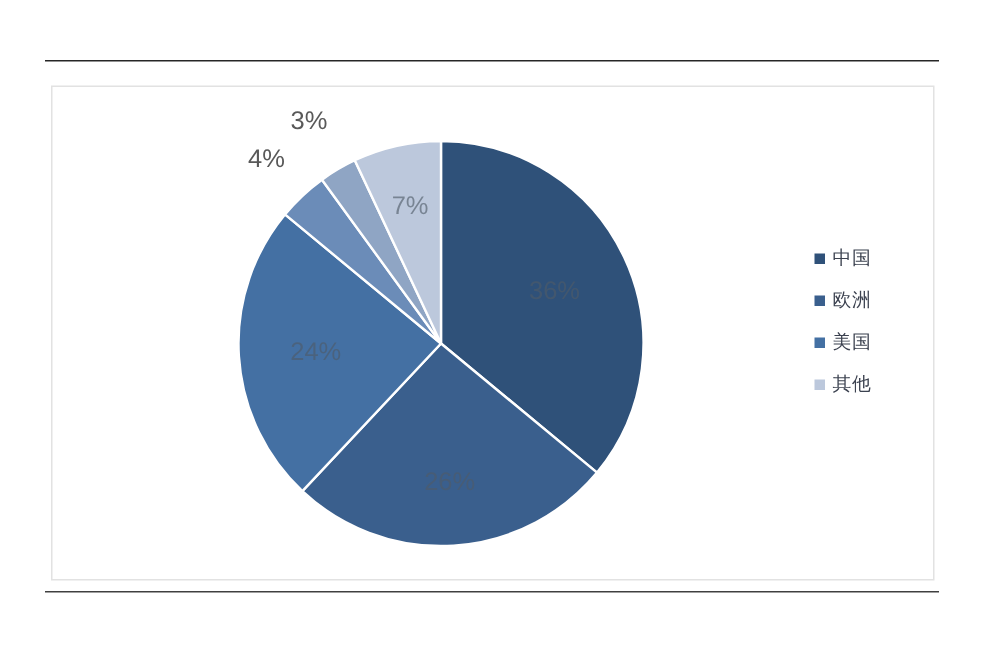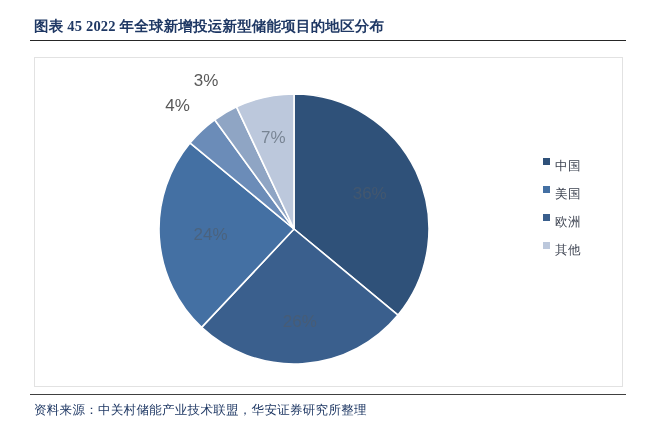--- a/index.html
+++ b/index.html
@@ -79,21 +79,21 @@
     opacity: 0.62;
   }
   .legend {
     position: absolute;
     left: 508px;
     top: 100px;
     width: 80px;
   }
   .legend-item {
     display: flex;
-    align-items: flex-start;
+    align-items: center;
     height: 28px;
   }
   .legend-marker {
     width: 7px;
     height: 7px;
     flex: 0 0 7px;
     margin-right: 5px;
   }
   .legend-label {
     font-family: "Liberation Serif", "DejaVu Serif", serif;
@@ -125,23 +125,20 @@
     color: #1F3864;
     white-space: nowrap;
     letter-spacing: 0.3px;
   }
 </style>
 </head>
 <body>
 
 <div class="figure">
 
-  <div class="title-row">
-    <span class="title-text">图表 45 2022 年全球新增投运新型储能项目的地区分布</span>
-  </div>
   <div class="title-rule"></div>
 
   <div class="chart-box">
     <div class="plot-area">
       <svg class="pie-svg" width="589" height="330" viewBox="0 0 589 330">
         <g id="pie-slices">
             <path d="M 259 171 L 259.00 36.00 A 135 135 0 0 1 363.02 257.05 Z" fill="#2F5179" stroke="#ffffff" stroke-width="1.6"></path>
             <path d="M 259 171 L 363.02 257.05 A 135 135 0 0 1 166.59 269.41 Z" fill="#3A5F8D" stroke="#ffffff" stroke-width="1.6"></path>
             <path d="M 259 171 L 166.59 269.41 A 135 135 0 0 1 154.98 84.95 Z" fill="#4470A3" stroke="#ffffff" stroke-width="1.6"></path>
             <path d="M 259 171 L 154.98 84.95 A 135 135 0 0 1 179.65 61.78 Z" fill="#6B8CB8" stroke="#ffffff" stroke-width="1.6"></path>
@@ -158,32 +155,29 @@
           </g>
       </svg>
     </div>
 
     <div class="legend" id="legend">
         <div class="legend-item">
           <span class="legend-marker" style="background: rgb(47, 81, 121);"></span>
           <span class="legend-label">中国</span>
         </div>
         <div class="legend-item">
+          <span class="legend-marker" style="background: rgb(58, 95, 141);"></span>
+          <span class="legend-label">欧洲</span>
+        </div>
+        <div class="legend-item">
           <span class="legend-marker" style="background: rgb(68, 112, 163);"></span>
           <span class="legend-label">美国</span>
-        </div>
-        <div class="legend-item">
-          <span class="legend-marker" style="background: rgb(58, 95, 141);"></span>
-          <span class="legend-label">欧洲</span>
         </div>
         <div class="legend-item">
           <span class="legend-marker" style="background: rgb(188, 200, 220);"></span>
           <span class="legend-label">其他</span>
         </div>
       </div>
   </div>
 
   <div class="bottom-rule"></div>
-  <div class="source-row">
-    <span class="source-text">资料来源：中关村储能产业技术联盟，华安证券研究所整理</span>
-  </div>
 
 </div>
 
 </body></html>

